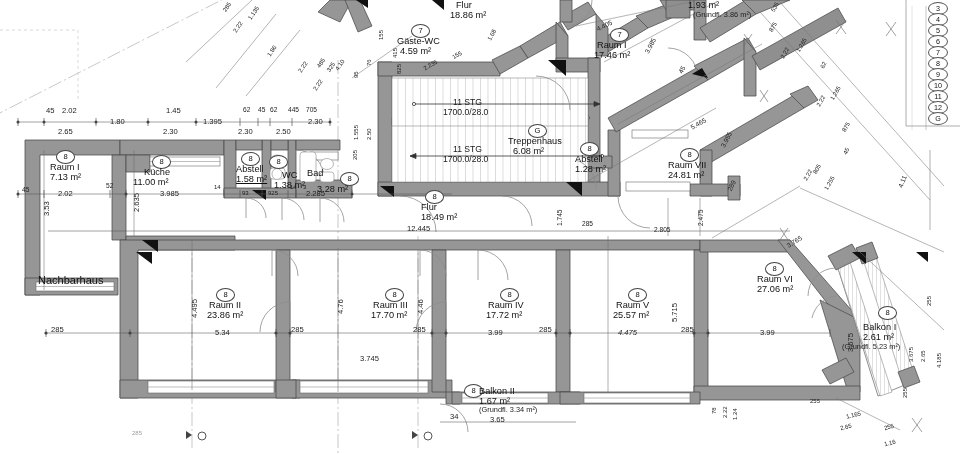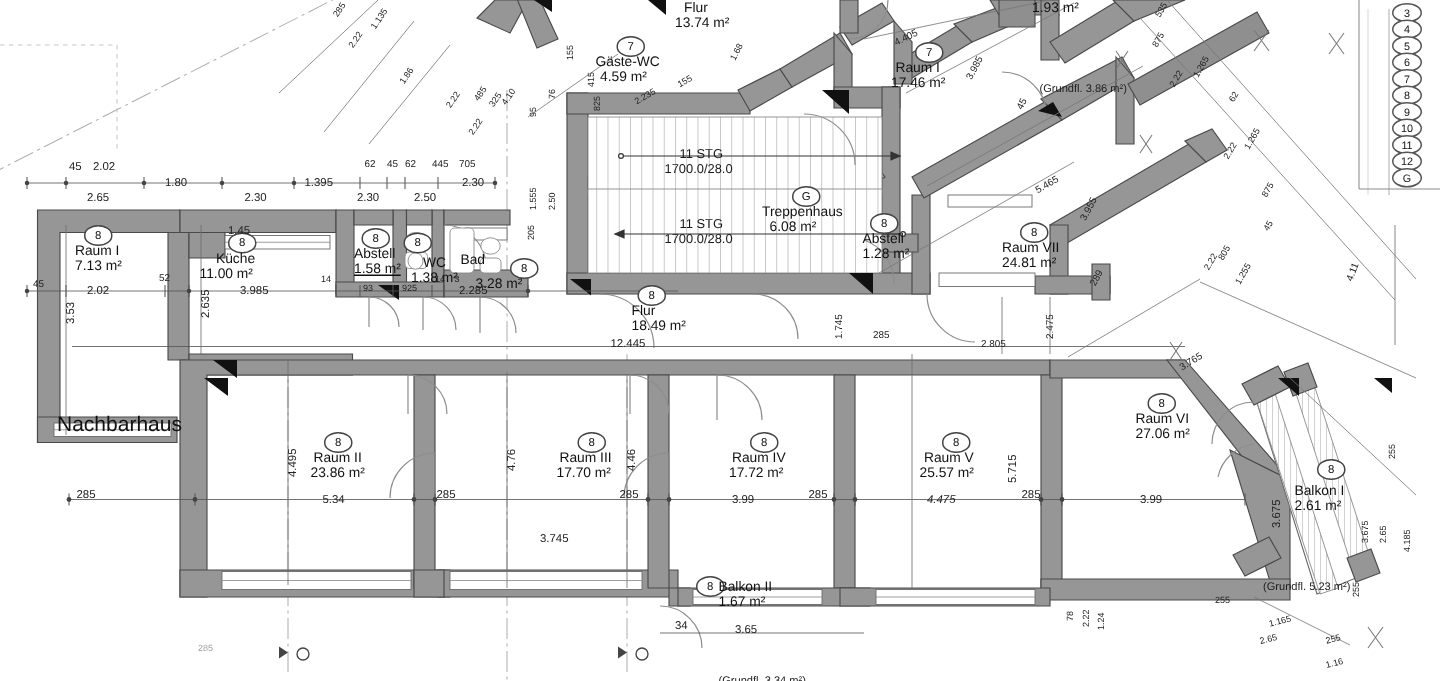--- a/index.html
+++ b/index.html
@@ -5,25 +5,25 @@
   html,body{margin:0;padding:0;background:#ffffff;}
   body{width:960px;height:454px;overflow:hidden;
        font-family:"Liberation Sans","DejaVu Sans",sans-serif;color:#1a1a1a;}
   #plan{position:relative;width:960px;height:454px;background:#fff;}
   svg.layer{position:absolute;left:0;top:0;width:960px;height:454px;}
 
   
   .lbl{position:absolute;white-space:nowrap;line-height:1.12;}
   .roomname{font-size:9.2px;color:#111;}
   .roomarea{font-size:9.2px;color:#111;}
-  .roomsub{font-size:7.4px;color:#222;margin-top:44px;}
+  .roomsub{font-size:7.4px;color:#222;}
   .dim{position:absolute;white-space:nowrap;font-size:7.6px;color:#222;}
   .dim.small{font-size:6.6px;}
   .dim.tiny{font-size:6px;}
-  .nbh{position:absolute;font-size:14px;color:#111;white-space:nowrap;}
+  .nbh{position:absolute;font-size:11px;color:#111;white-space:nowrap;}
 
   
   .tag{position:absolute;width:17px;height:11.5px;border:0.8px solid #444;
        border-radius:50%;font-size:7.6px;color:#111;text-align:center;
        line-height:11.5px;background:#fff;}
   .legtag{position:absolute;width:18px;height:11px;border:0.8px solid #555;
        border-radius:50%;font-size:7.2px;color:#111;text-align:center;
        line-height:11px;background:#fff;}
   .rot90{transform:rotate(-90deg);transform-origin:left top;}
 </style>
@@ -388,21 +388,21 @@
 
   <div class="tag" style="left:340px;top:172px;">8</div>
   <div class="lbl roomname" style="left:307px;top:168px;">Bad</div>
   <div class="lbl roomarea" style="left:317px;top:184px;">3.28 m²</div>
 
   <div class="tag" style="left:411px;top:24px;">7</div>
   <div class="lbl roomname" style="left:397px;top:36px;">Gäste-WC</div>
   <div class="lbl roomarea" style="left:400px;top:46px;">4.59 m²</div>
 
   <div class="lbl roomname" style="left:456px;top:0px;">Flur</div>
-  <div class="lbl roomarea" style="left:450px;top:10px;">13.74 m²</div>
+  <div class="lbl roomarea" style="left:450px;top:10px;">18.86 m²</div>
 
   <div class="tag" style="left:610px;top:28px;">7</div>
   <div class="lbl roomname" style="left:597px;top:40px;">Raum I</div>
   <div class="lbl roomarea" style="left:594px;top:50px;">17.46 m²</div>
 
   <div class="tag" style="left:528px;top:124px;">G</div>
   <div class="lbl roomname" style="left:508px;top:136px;">Treppenhaus</div>
   <div class="lbl roomarea" style="left:513px;top:146px;">6.08 m²</div>
 
   <div class="tag" style="left:580px;top:142px;">8</div>
@@ -465,21 +465,21 @@
   <div class="legtag" style="left:928px;top:57px;">8</div>
   <div class="legtag" style="left:928px;top:68px;">9</div>
   <div class="legtag" style="left:928px;top:79px;">10</div>
   <div class="legtag" style="left:928px;top:90px;">11</div>
   <div class="legtag" style="left:928px;top:101px;">12</div>
   <div class="legtag" style="left:928px;top:112px;">G</div>
 
   <div class="dim" style="left:46px;top:106px;">45</div>
   <div class="dim" style="left:62px;top:106px;">2.02</div>
   <div class="dim" style="left:110px;top:117px;">1.80</div>
-  <div class="dim" style="left:152px;top:106px;margin-top:43px;">1.45</div>
+  <div class="dim" style="left:166px;top:106px;">1.45</div>
   <div class="dim" style="left:203px;top:117px;">1.395</div>
   <div class="dim small" style="left:243px;top:106px;">62</div>
   <div class="dim small" style="left:258px;top:106px;">45</div>
   <div class="dim small" style="left:270px;top:106px;">62</div>
   <div class="dim small" style="left:288px;top:106px;">445</div>
   <div class="dim small" style="left:306px;top:106px;">705</div>
 
   <div class="dim" style="left:58px;top:127px;">2.65</div>
   <div class="dim" style="left:163px;top:127px;">2.30</div>
   <div class="dim" style="left:238px;top:127px;">2.30</div>

